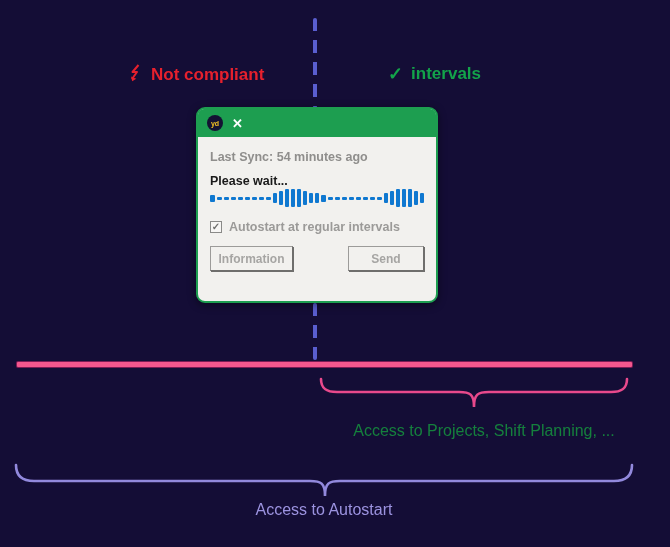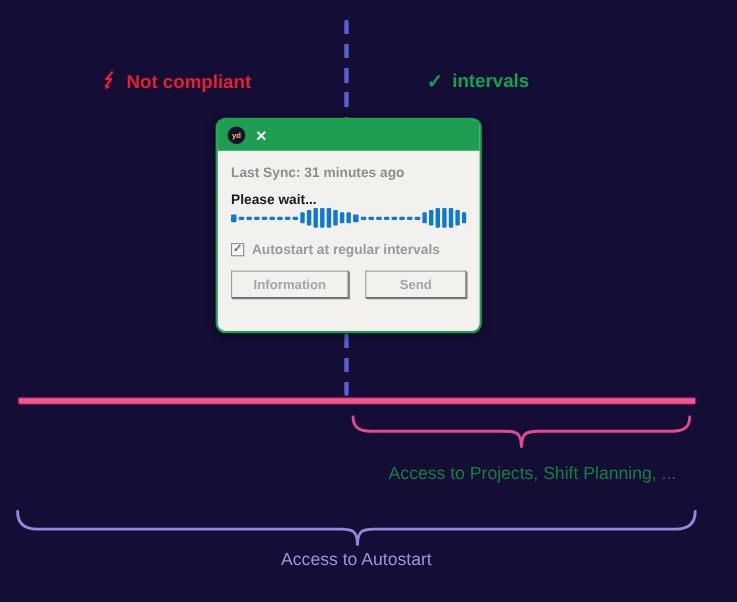--- a/index.html
+++ b/index.html
@@ -11,21 +11,21 @@
   
   .vdash{
     position:absolute;width:4px;border-radius:2px;
     background:repeating-linear-gradient(to bottom,#5a5ed0 0 13px,transparent 13px 22px);
   }
   .vdash.top{left:313px;top:18px;height:90px;}
   .vdash.mid{left:313px;top:303px;height:57px;}
 
   
   .zone-label{position:absolute;display:flex;align-items:center;gap:8px;font-size:17px;font-weight:600;}
-  .zone-label.left{left:92px;top:64px;color:#e6202d;}
+  .zone-label.left{left:128px;top:64px;color:#e6202d;}
   .zone-label.right{left:388px;top:64px;color:#13a34a;}
   .zone-label .glyph{font-size:18px;line-height:1;}
 
   
   .dialog{
     position:absolute;left:196px;top:107px;width:242px;height:196px;
     background:#f2f1ee;border:2px solid #1d9e50;border-radius:9px;
     box-sizing:border-box;box-shadow:0 2px 8px rgba(0,0,0,.45);
   }
   .titlebar{
@@ -53,22 +53,22 @@
   .chk-label{color:#9b9a98;font-size:12.5px;font-weight:600;}
   .btn-row{display:flex;justify-content:space-between;}
   .win-btn{
     height:25px;box-sizing:border-box;background:#f2f1ee;
     border:1px solid #9c9b99;border-right-color:#6f6e6c;border-bottom-color:#6f6e6c;
     box-shadow:1px 1px 0 #6f6e6c;
     color:#a6a5a3;font-size:12px;font-weight:600;
     display:flex;align-items:center;justify-content:center;
     font-family:"Liberation Sans", sans-serif;
   }
-  .win-btn.info{width:107px;}
-  .win-btn.send{width:92px;}
+  .win-btn.info{width:83px;}
+  .win-btn.send{width:76px;}
 
   
   .hline{
     position:absolute;left:17px;top:362px;width:615px;height:5px;
     background:#f4578e;border-radius:1px;box-shadow:0 0 0 1px rgba(210,40,110,.55);
   }
 
   
   .brace{position:absolute;}
   .brace svg{display:block;}
@@ -97,21 +97,21 @@
     <span class="glyph">✓</span>
     <span>intervals</span>
   </div>
 
   <div class="dialog">
     <div class="titlebar">
       <span class="app-icon">yd</span>
       <span class="close">✕</span>
     </div>
     <div class="dlg-body">
-      <div class="sync-line">Last Sync: 31 minutes ago</div>
+      <div class="sync-line">Last Sync: 54 minutes ago</div>
       <div class="wait-line">Please wait...</div>
       <div class="waveform">
           <div class="wf" style="width: 5px; height: 7px; background: rgb(15, 120, 208);"></div>
           <div class="wf" style="width: 5px; height: 3px; background: rgb(15, 120, 208);"></div>
           <div class="wf" style="width: 5px; height: 3px; background: rgb(15, 120, 208);"></div>
           <div class="wf" style="width: 5px; height: 3px; background: rgb(15, 120, 208);"></div>
           <div class="wf" style="width: 5px; height: 3px; background: rgb(15, 120, 208);"></div>
           <div class="wf" style="width: 5px; height: 3px; background: rgb(15, 120, 208);"></div>
           <div class="wf" style="width: 5px; height: 3px; background: rgb(15, 120, 208);"></div>
           <div class="wf" style="width: 5px; height: 3px; background: rgb(15, 120, 208);"></div>

